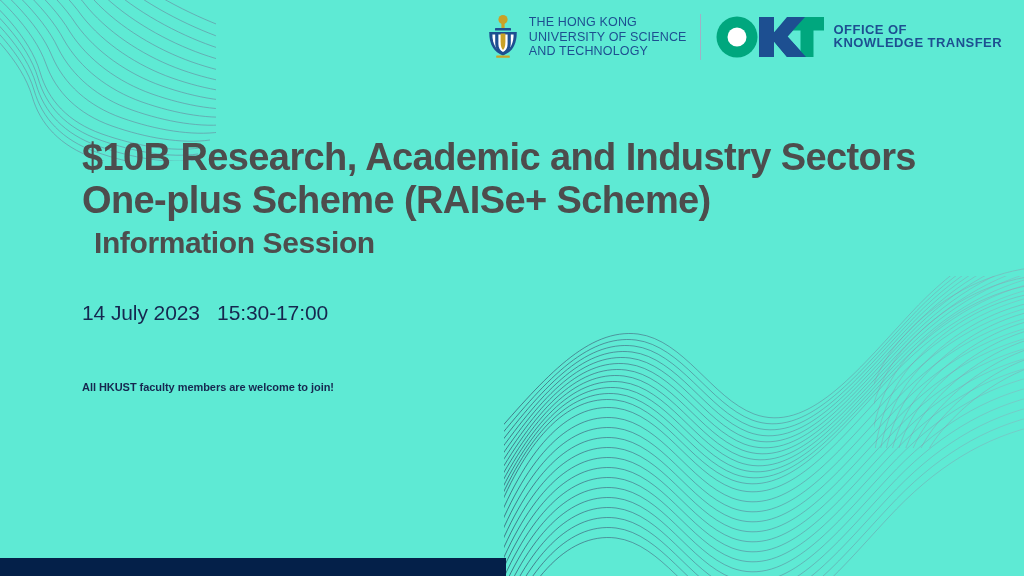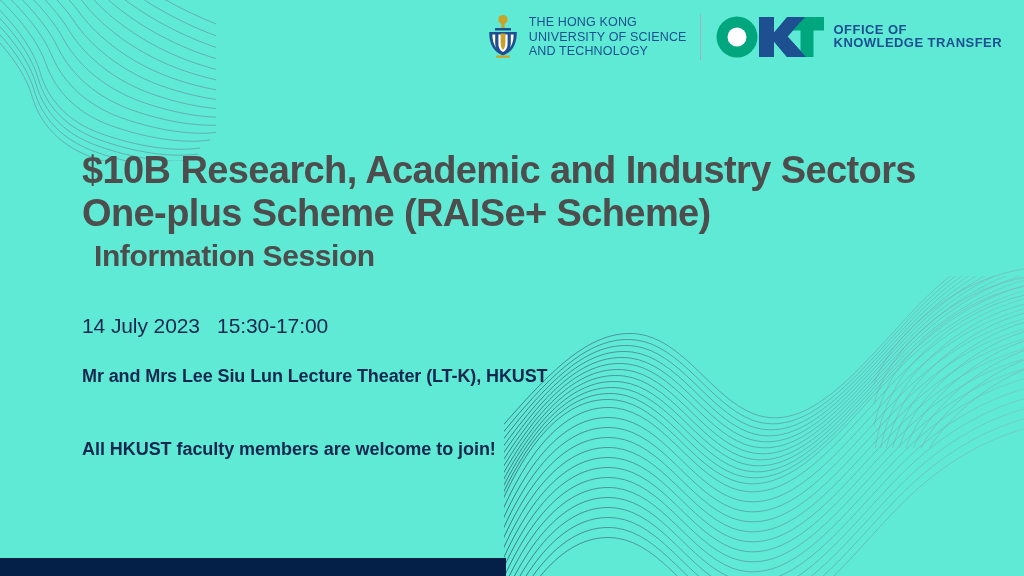--- a/index.html
+++ b/index.html
@@ -85,21 +85,21 @@
     font-weight: 700;
     letter-spacing: 0.45px;
     color: #1d4f91;
     white-space: pre-line;
   }
 
   
   #content {
     position: absolute;
     left: 82px;
-    top: 149px;
+    top: 136px;
     width: 900px;
   }
   #event-title {
     color: #4d4d4d;
     font-size: 38px;
     line-height: 43px;
     font-weight: 700;
     letter-spacing: -0.6px;
     margin: 0;
   }
@@ -123,21 +123,21 @@
   #event-venue {
     color: #16274f;
     font-size: 18px;
     line-height: 24px;
     font-weight: 700;
     letter-spacing: -0.1px;
     margin: 25px 0 0 0;
   }
   #event-note {
     color: #16274f;
-    font-size: 18px;
+    font-size: 11px;
     line-height: 18px;
     font-weight: 700;
     letter-spacing: -0.05px;
     margin: 52px 0 0 0;
   }
 
   
   #bottom-bar {
     position: absolute;
     left: 0;
@@ -266,19 +266,18 @@
       <div id="okt-wordmark">OFFICE OF
 KNOWLEDGE TRANSFER</div>
     </div>
 
   </div>
 
   <div id="content">
     <h1 id="event-title">$10B Research, Academic and Industry Sectors One-plus Scheme (RAISe+ Scheme)</h1>
     <h2 id="event-subtitle">Information Session</h2>
     <p id="event-datetime">14 July 2023   15:30-17:00</p>
-    <p id="event-venue">Mr and Mrs Lee Siu Lun Lecture Theater (LT-K), HKUST</p>
     <p id="event-note">All HKUST faculty members are welcome to join!</p>
   </div>
 
   <div id="bottom-bar"></div>
 
 </div>
 
 </body></html>

